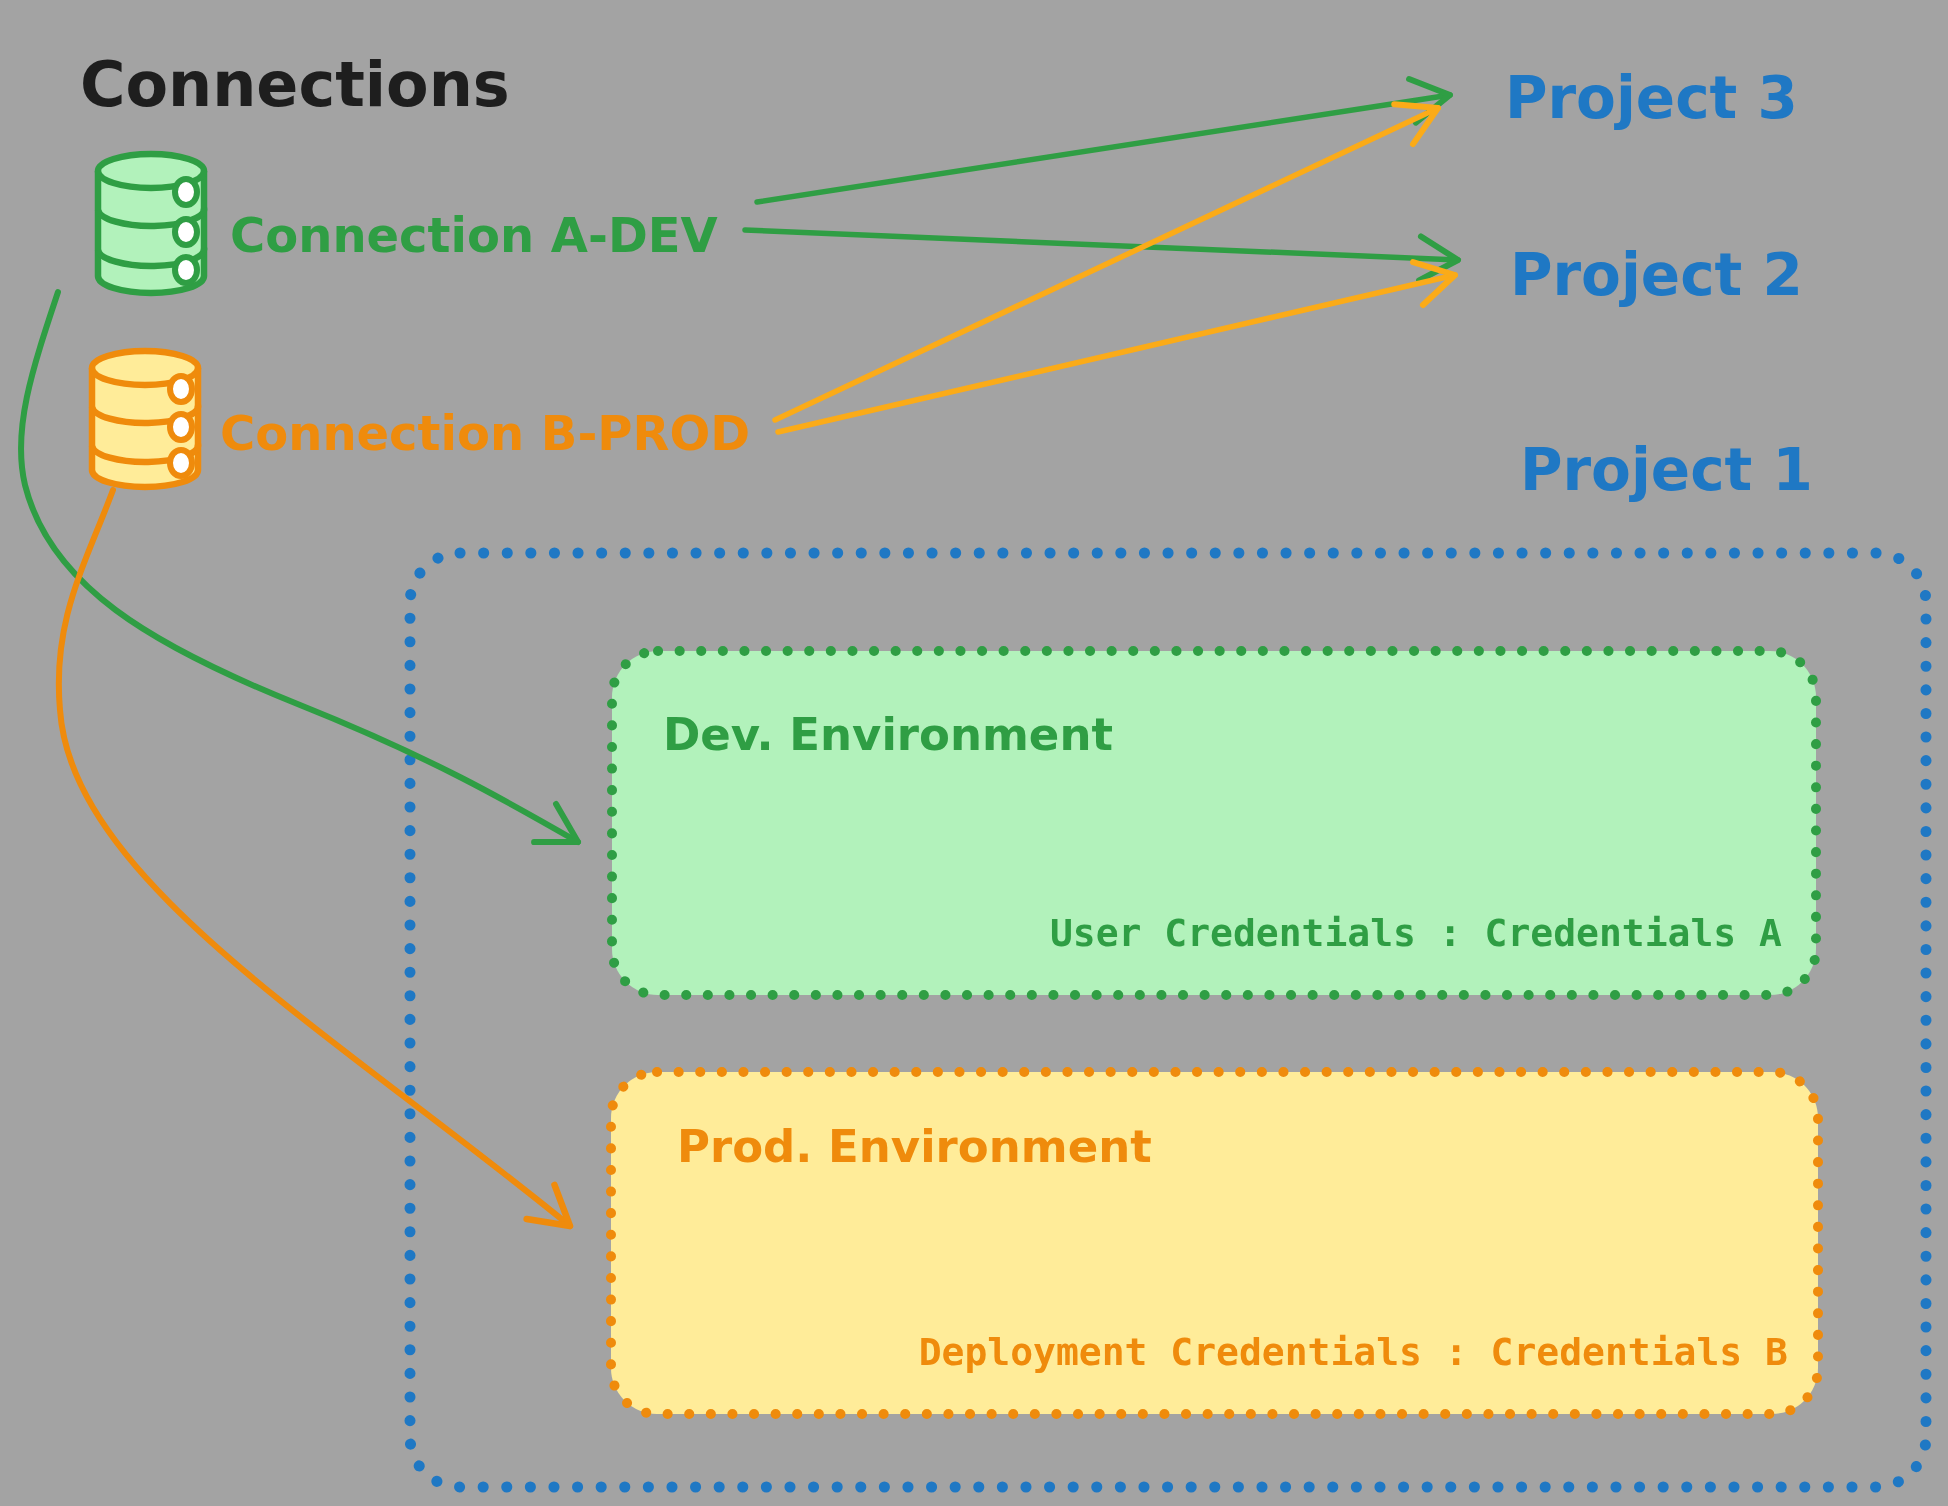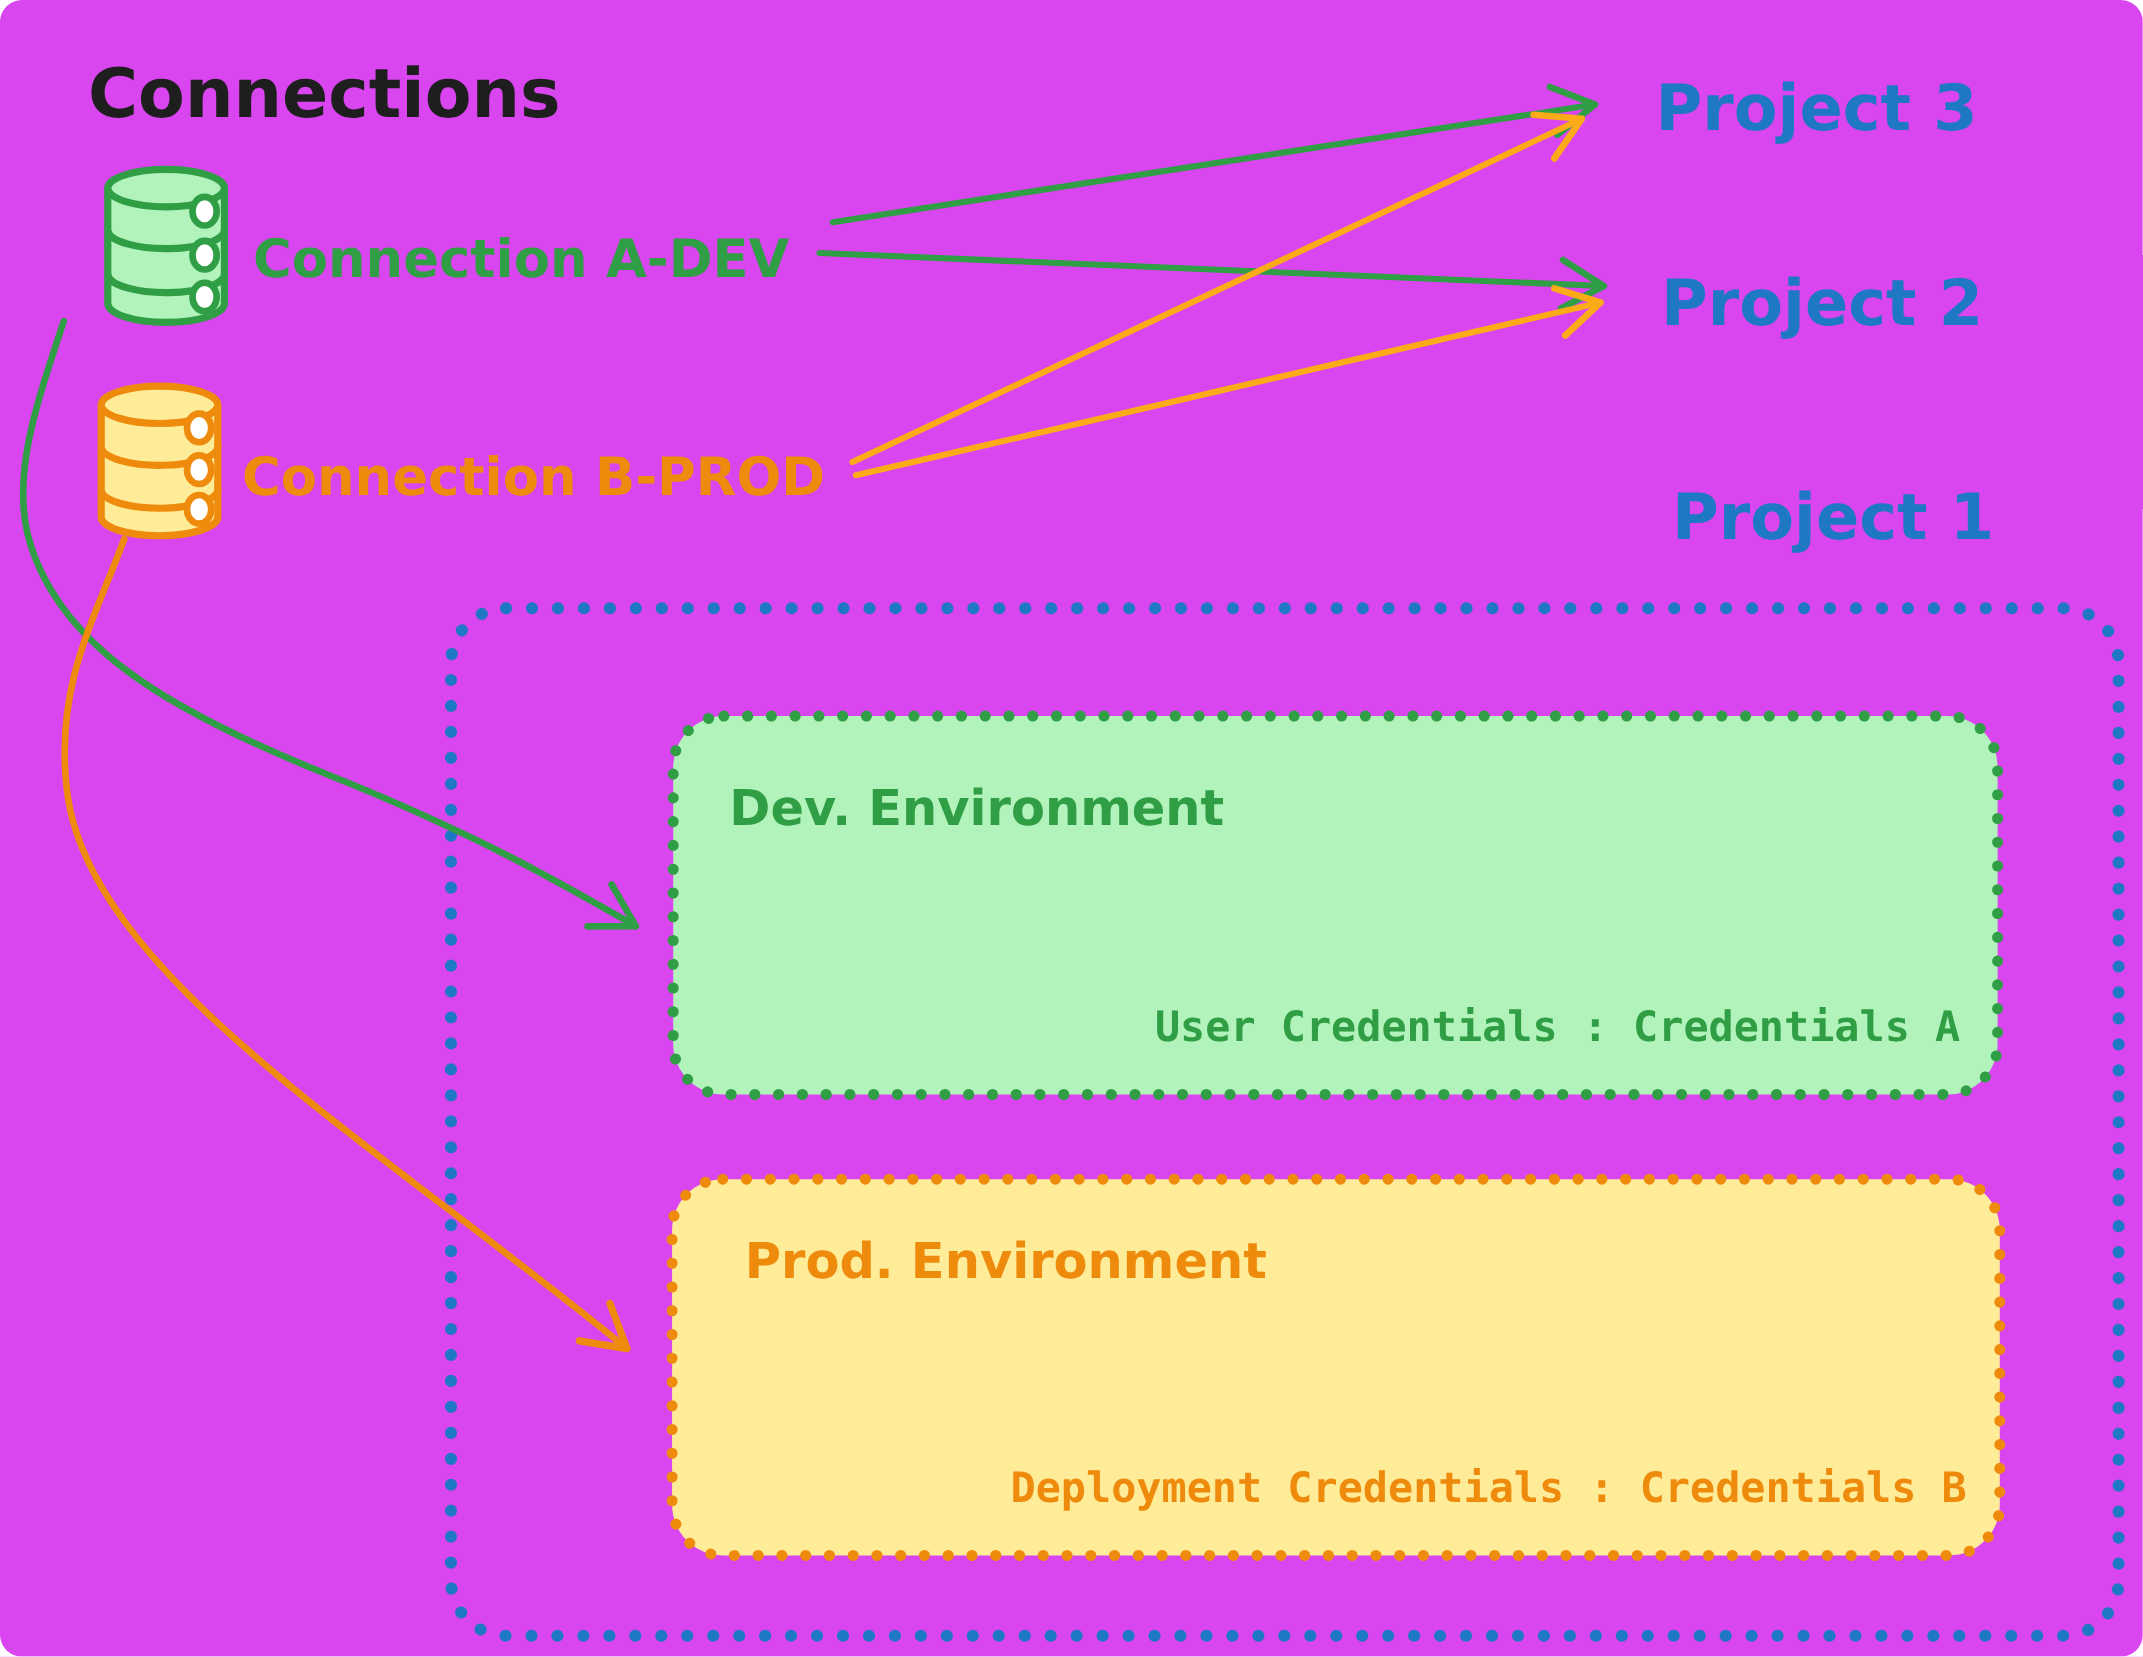--- a/index.html
+++ b/index.html
@@ -1,16 +1,16 @@
 <!DOCTYPE html>
 <html><head>
 <meta charset="utf-8">
 <style>
   html,body{margin:0;padding:0;background:#ffffff;}
-  .canvas{position:relative;width:1948px;height:1506px;background:#d946ef;overflow:hidden;border-radius:20px;}
+  .canvas{position:relative;width:1948px;height:1506px;background:#a3a3a3;overflow:hidden;}
   svg{display:block;}
   text{font-family:"DejaVu Sans", sans-serif;font-weight:bold;}
   .t-title{font-size:62px;fill:#1e1e1e;}
   .t-conn-dev{font-size:48px;fill:#2f9e44;}
   .t-conn-prod{font-size:48px;fill:#ef8b0c;}
   .t-project{font-size:58px;fill:#1f78c4;}
   .t-env-dev{font-size:45px;fill:#2f9e44;}
   .t-env-prod{font-size:45px;fill:#ef8b0c;}
   .t-cred-dev{font-family:"DejaVu Sans Mono", monospace;font-size:38px;fill:#2f9e44;}
   .t-cred-prod{font-family:"DejaVu Sans Mono", monospace;font-size:38px;fill:#ef8b0c;}

